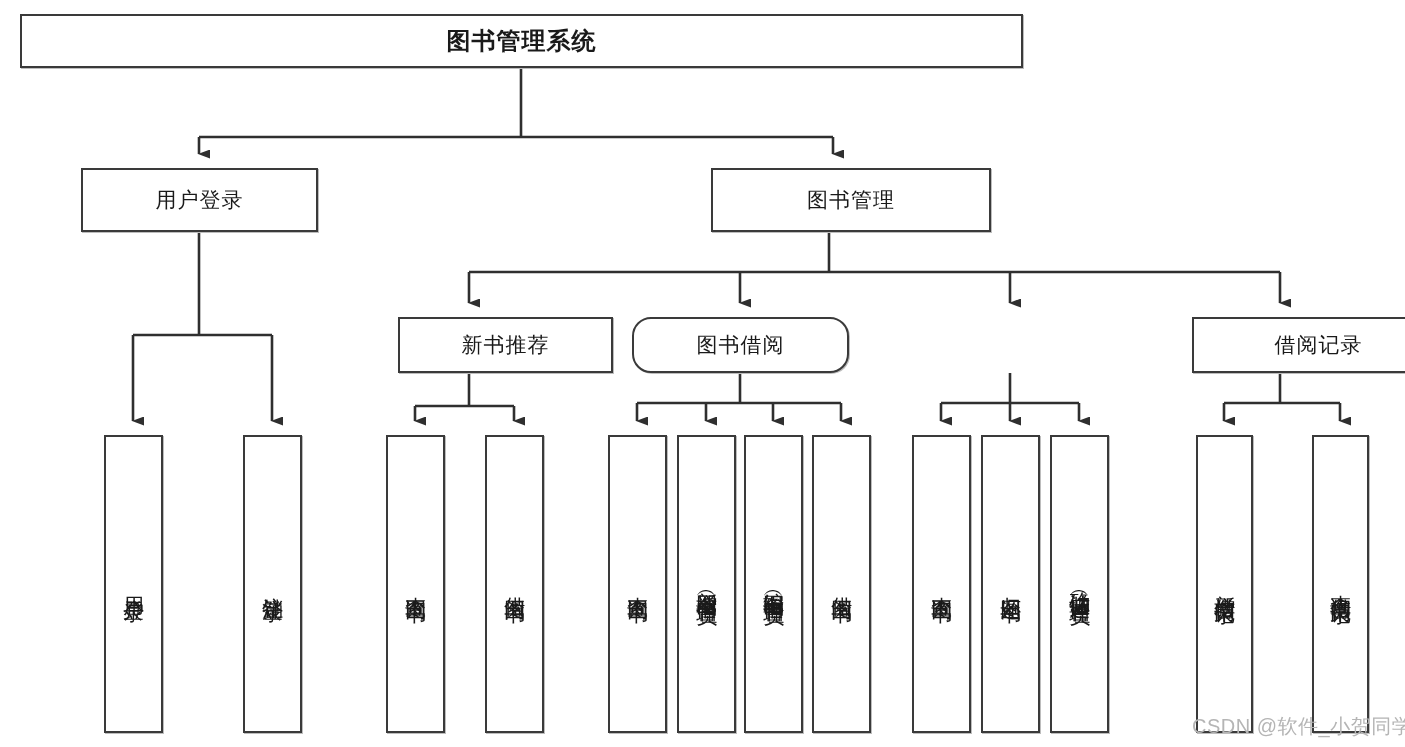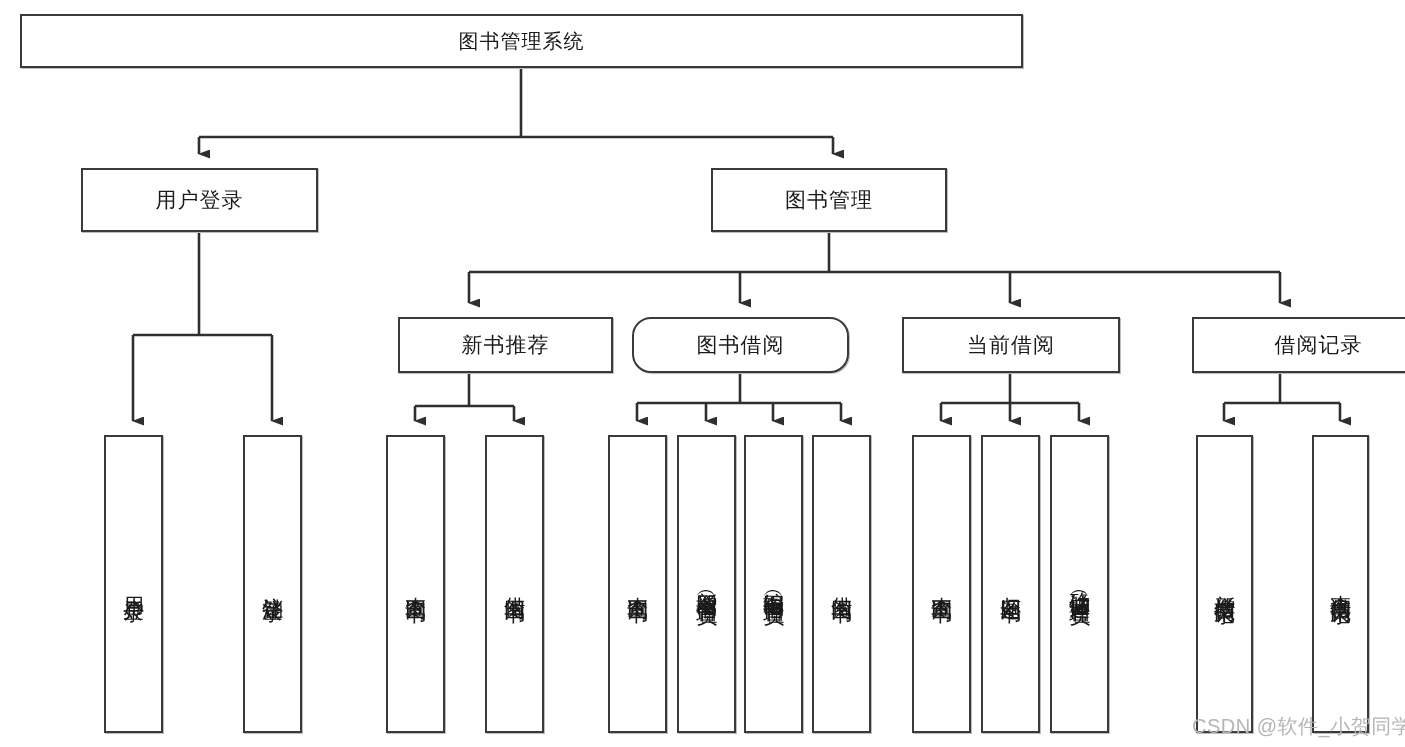--- a/index.html
+++ b/index.html
@@ -46,21 +46,22 @@
     letter-spacing: 1px;
   }
   .node.vert .vlabel {
     writing-mode: vertical-rl;
     text-orientation: upright;
     white-space: nowrap;
     line-height: 1.08;
     letter-spacing: 2px;
   }
   .node.root {
-    font-size: 20px;
+    font-size: 24px;
+    font-weight: bold;
   }
   .watermark {
     position: absolute;
     color: #b5b5b5;
     font-size: 20px;
     white-space: nowrap;
     letter-spacing: 0.5px;
     left: 1192px;
     top: 713px;
   }
@@ -121,35 +122,32 @@
   </svg>
 
   <div class="node horiz root" style="left:20px; top:14px; width:1003px; height:54px;">
     <span>图书管理系统</span>
   </div>
 
   <div class="node horiz" style="left:81px; top:168px; width:237px; height:64px;">
     <span>用户登录</span>
   </div>
 
-  <div class="node horiz" style="left:711px; top:168px; width:236px; height:64px;">
+  <div class="node horiz" style="left:711px; top:168px; width:280px; height:64px;">
     <span>图书管理</span>
   </div>
 
   <div class="node horiz" style="left:362px; top:317px; width:215px; height:56px;margin-left:36px;">
     <span>新书推荐</span>
   </div>
 
   <div class="node horiz" style="left:632px; top:317px; width:217px; height:56px;border-radius:19px;">
     <span>图书借阅</span>
   </div>
 
-  <div class="node horiz" style="left:902px; top:317px; width:218px; height:56px;">
-    <span>当前借阅</span>
-  </div>
 
   <div class="node horiz" style="left:1192px; top:317px; width:253px; height:56px;">
     <span>借阅记录</span>
   </div>
 
   <div class="node vert" style="left:104px; top:435px; width:59px; height:298px;">
     <span class="vlabel">用户登录</span>
   </div>
 
   <div class="node vert" style="left:243px; top:435px; width:59px; height:298px;">

